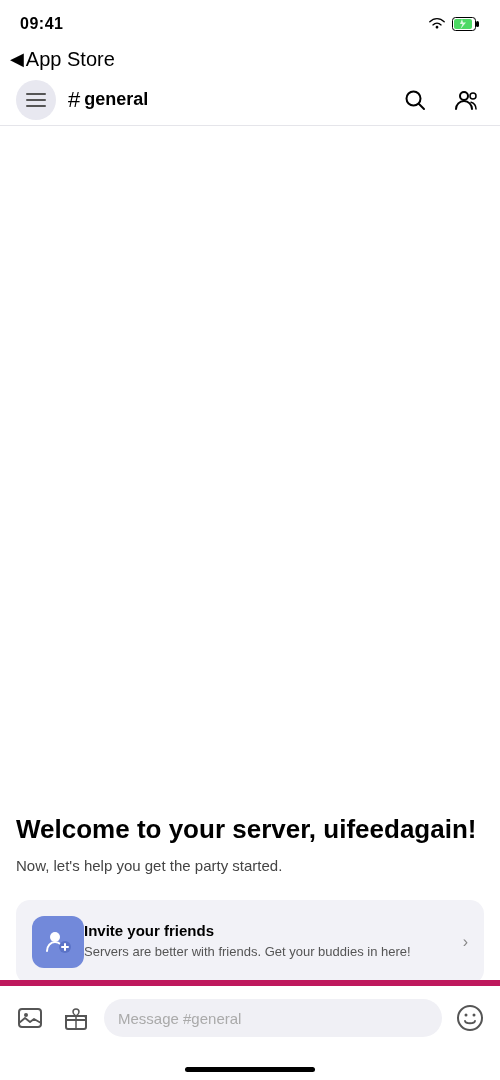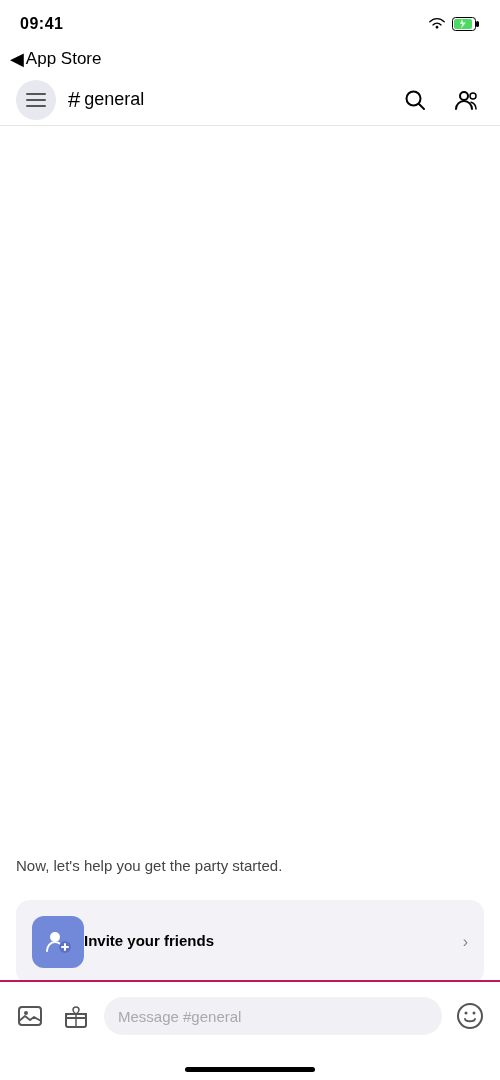--- a/index.html
+++ b/index.html
@@ -48,21 +48,21 @@
       height: 30px;
     }
 
     .back-arrow {
       font-size: 18px;
       color: #000;
       margin-right: 2px;
     }
 
     .back-label {
-      font-size: 17px;
+      font-size: 20px;
       color: #000;
     }
 
     
     .channel-header {
       display: flex;
       align-items: center;
       padding: 6px 16px;
       height: 52px;
       border-bottom: 1px solid #e5e5ea;
@@ -94,21 +94,21 @@
 
     .hash-symbol {
       font-size: 22px;
       font-weight: 300;
       color: #000;
       margin-right: 4px;
     }
 
     .channel-name {
       font-size: 18px;
-      font-weight: 400;
+      font-weight: 700;
       color: #000;
     }
 
     .header-actions {
       display: flex;
       align-items: center;
       gap: 20px;
     }
 
     .header-icon-btn {
@@ -195,21 +195,21 @@
     
     .message-bar {
       position: absolute;
       bottom: 30px;
       left: 0;
       right: 0;
       display: flex;
       align-items: center;
       padding: 10px 12px;
       gap: 10px;
-      border-top: 2px solid #be185d;
+      border-top: 6px solid #be185d;
       background: #fff;
       height: 70px;
     }
 
     .msg-action-btn {
       width: 36px;
       height: 36px;
       background: none;
       border: none;
       cursor: pointer;
@@ -316,33 +316,35 @@
         <path d="M2 20 C2 15.6 5.6 12 10 12 C14.4 12 18 15.6 18 20" stroke="#000" stroke-width="2" stroke-linecap="round" fill="none"></path>
         <circle cx="19" cy="7" r="3" stroke="#000" stroke-width="1.5"></circle>
         <path d="M22 20 C22 16.7 19.8 14 17 13.2" stroke="#000" stroke-width="1.5" stroke-linecap="round" fill="none"></path>
       </svg>
     </button>
   </div>
 </div>
 
 <div class="chat-area">
   <div class="welcome-section">
+    <div class="welcome-title">Welcome to your server, uifeedagain!</div>
     <div class="welcome-subtitle">Now, let's help you get the party started.</div>
 
     <div class="invite-card">
       <div class="invite-icon">
         <svg width="30" height="30" viewBox="0 0 30 30" fill="none">
           <circle cx="12" cy="10" r="5" fill="white"></circle>
           <path d="M4 24 C4 19 7.6 15 12 15 C14.2 15 16.2 15.9 17.7 17.4" stroke="white" stroke-width="2" stroke-linecap="round" fill="none"></path>
           <circle cx="22" cy="20" r="6" fill="#5b73c7"></circle>
           <path d="M22 17 L22 23 M19 20 L25 20" stroke="white" stroke-width="2" stroke-linecap="round"></path>
         </svg>
       </div>
       <div class="invite-text">
         <div class="invite-title">Invite your friends</div>
+        <div class="invite-desc">Servers are better with friends. Get your buddies in here!</div>
       </div>
       <span class="invite-chevron">›</span>
     </div>
   </div>
 </div>
 
 <div class="message-bar">
   <button class="msg-action-btn">
     <svg width="26" height="26" viewBox="0 0 26 26" fill="none">
       <rect x="2" y="4" width="22" height="18" rx="3" stroke="#555" stroke-width="2" fill="none"></rect>

